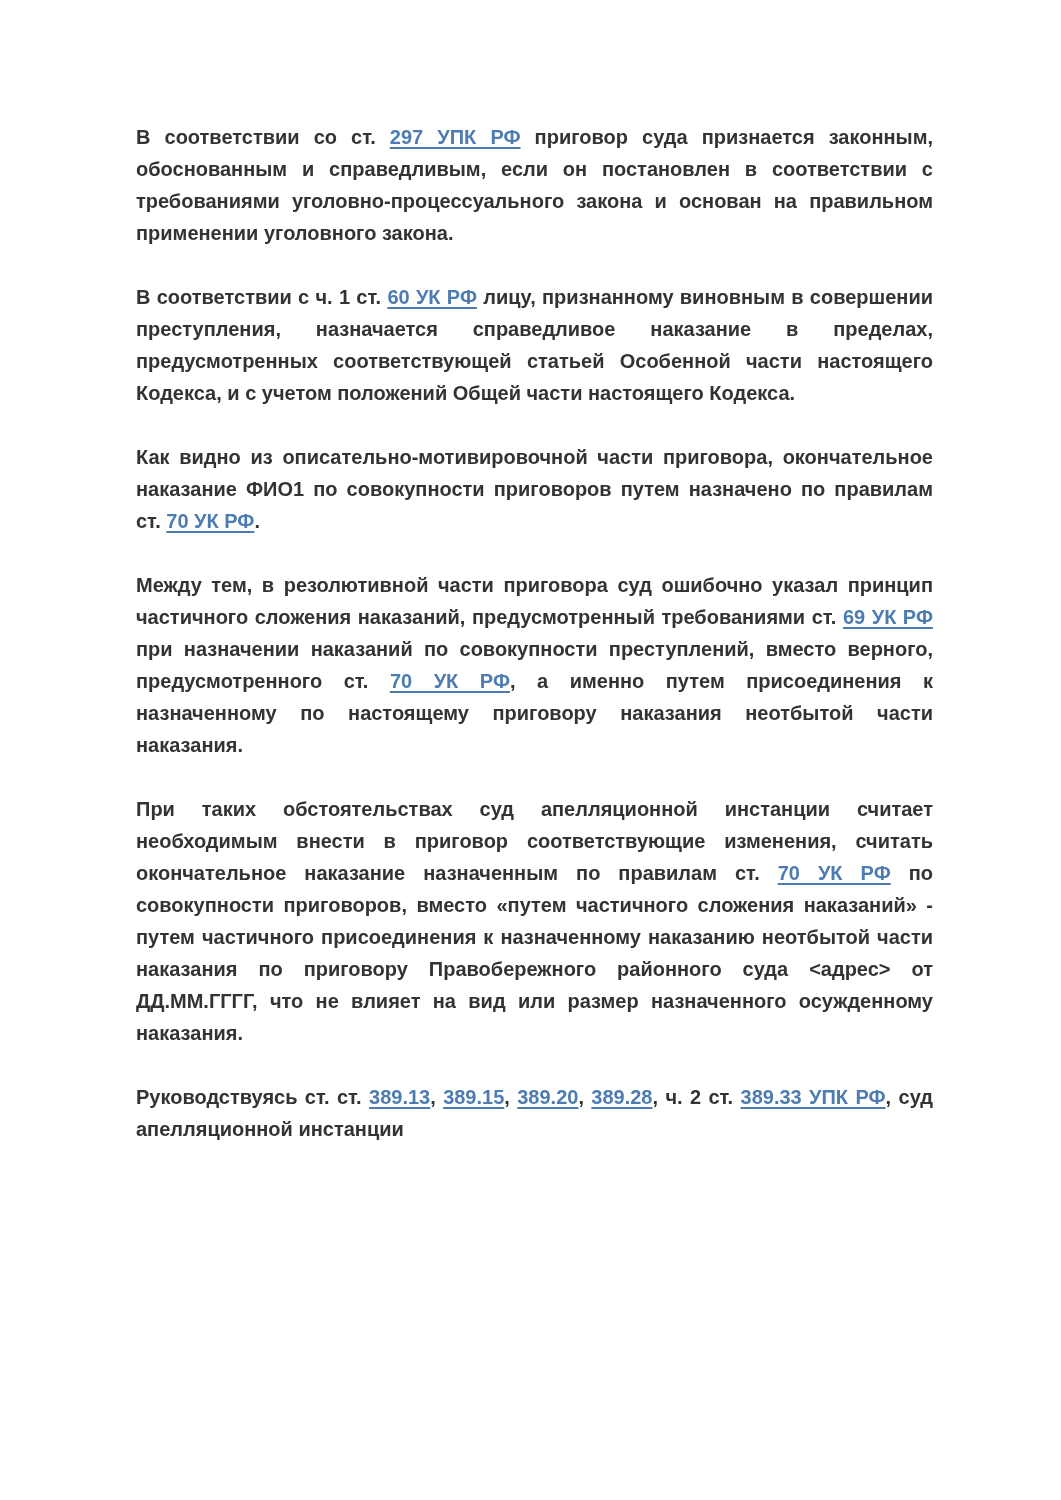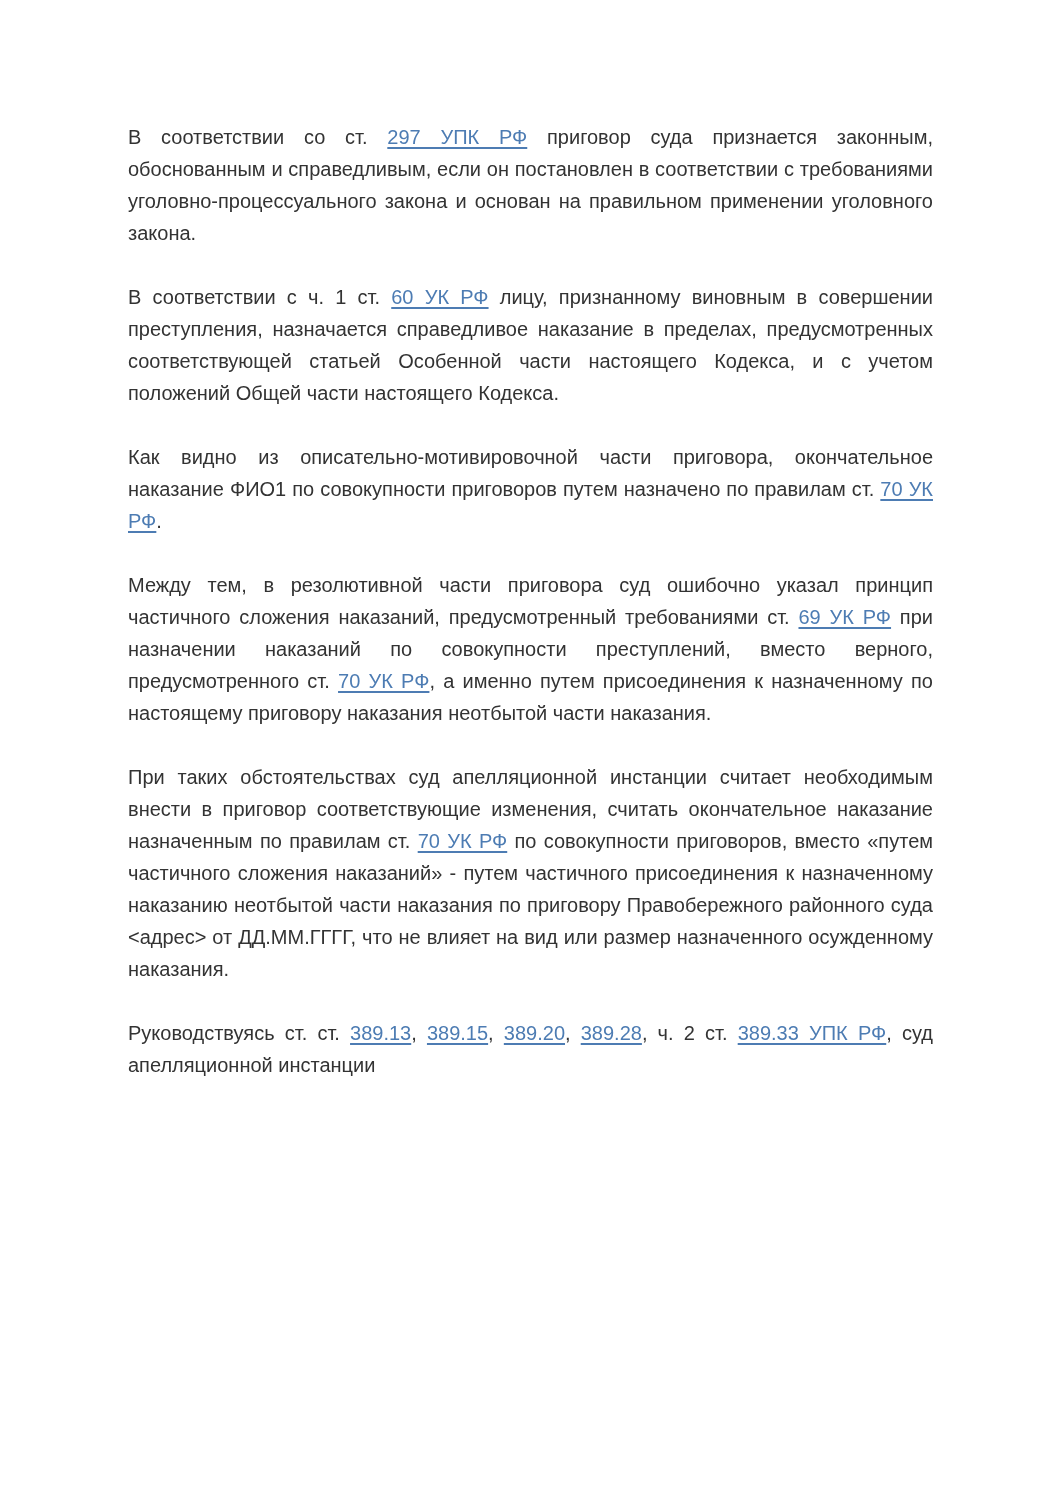--- a/index.html
+++ b/index.html
@@ -15,23 +15,24 @@
     font-family: "Liberation Sans", "DejaVu Sans", sans-serif;
     font-size: 20px;
     line-height: 32px;
     color: #333333;
     overflow: hidden;
   }
   main[data-name="document-body"] {
     width: 805px;
   }
   p.doc-paragraph {
-    margin: 0 0 32px 0;
+    margin: 0 0 32px 8px;
     text-align: justify;
     text-justify: inter-word;
+    font-weight: bold;
   }
   p.doc-paragraph:last-child {
     margin-bottom: 0;
   }
   a.legal-link {
     color: #4d7cb3;
     text-decoration: underline;
     text-underline-offset: 3px;
     cursor: pointer;
   }

